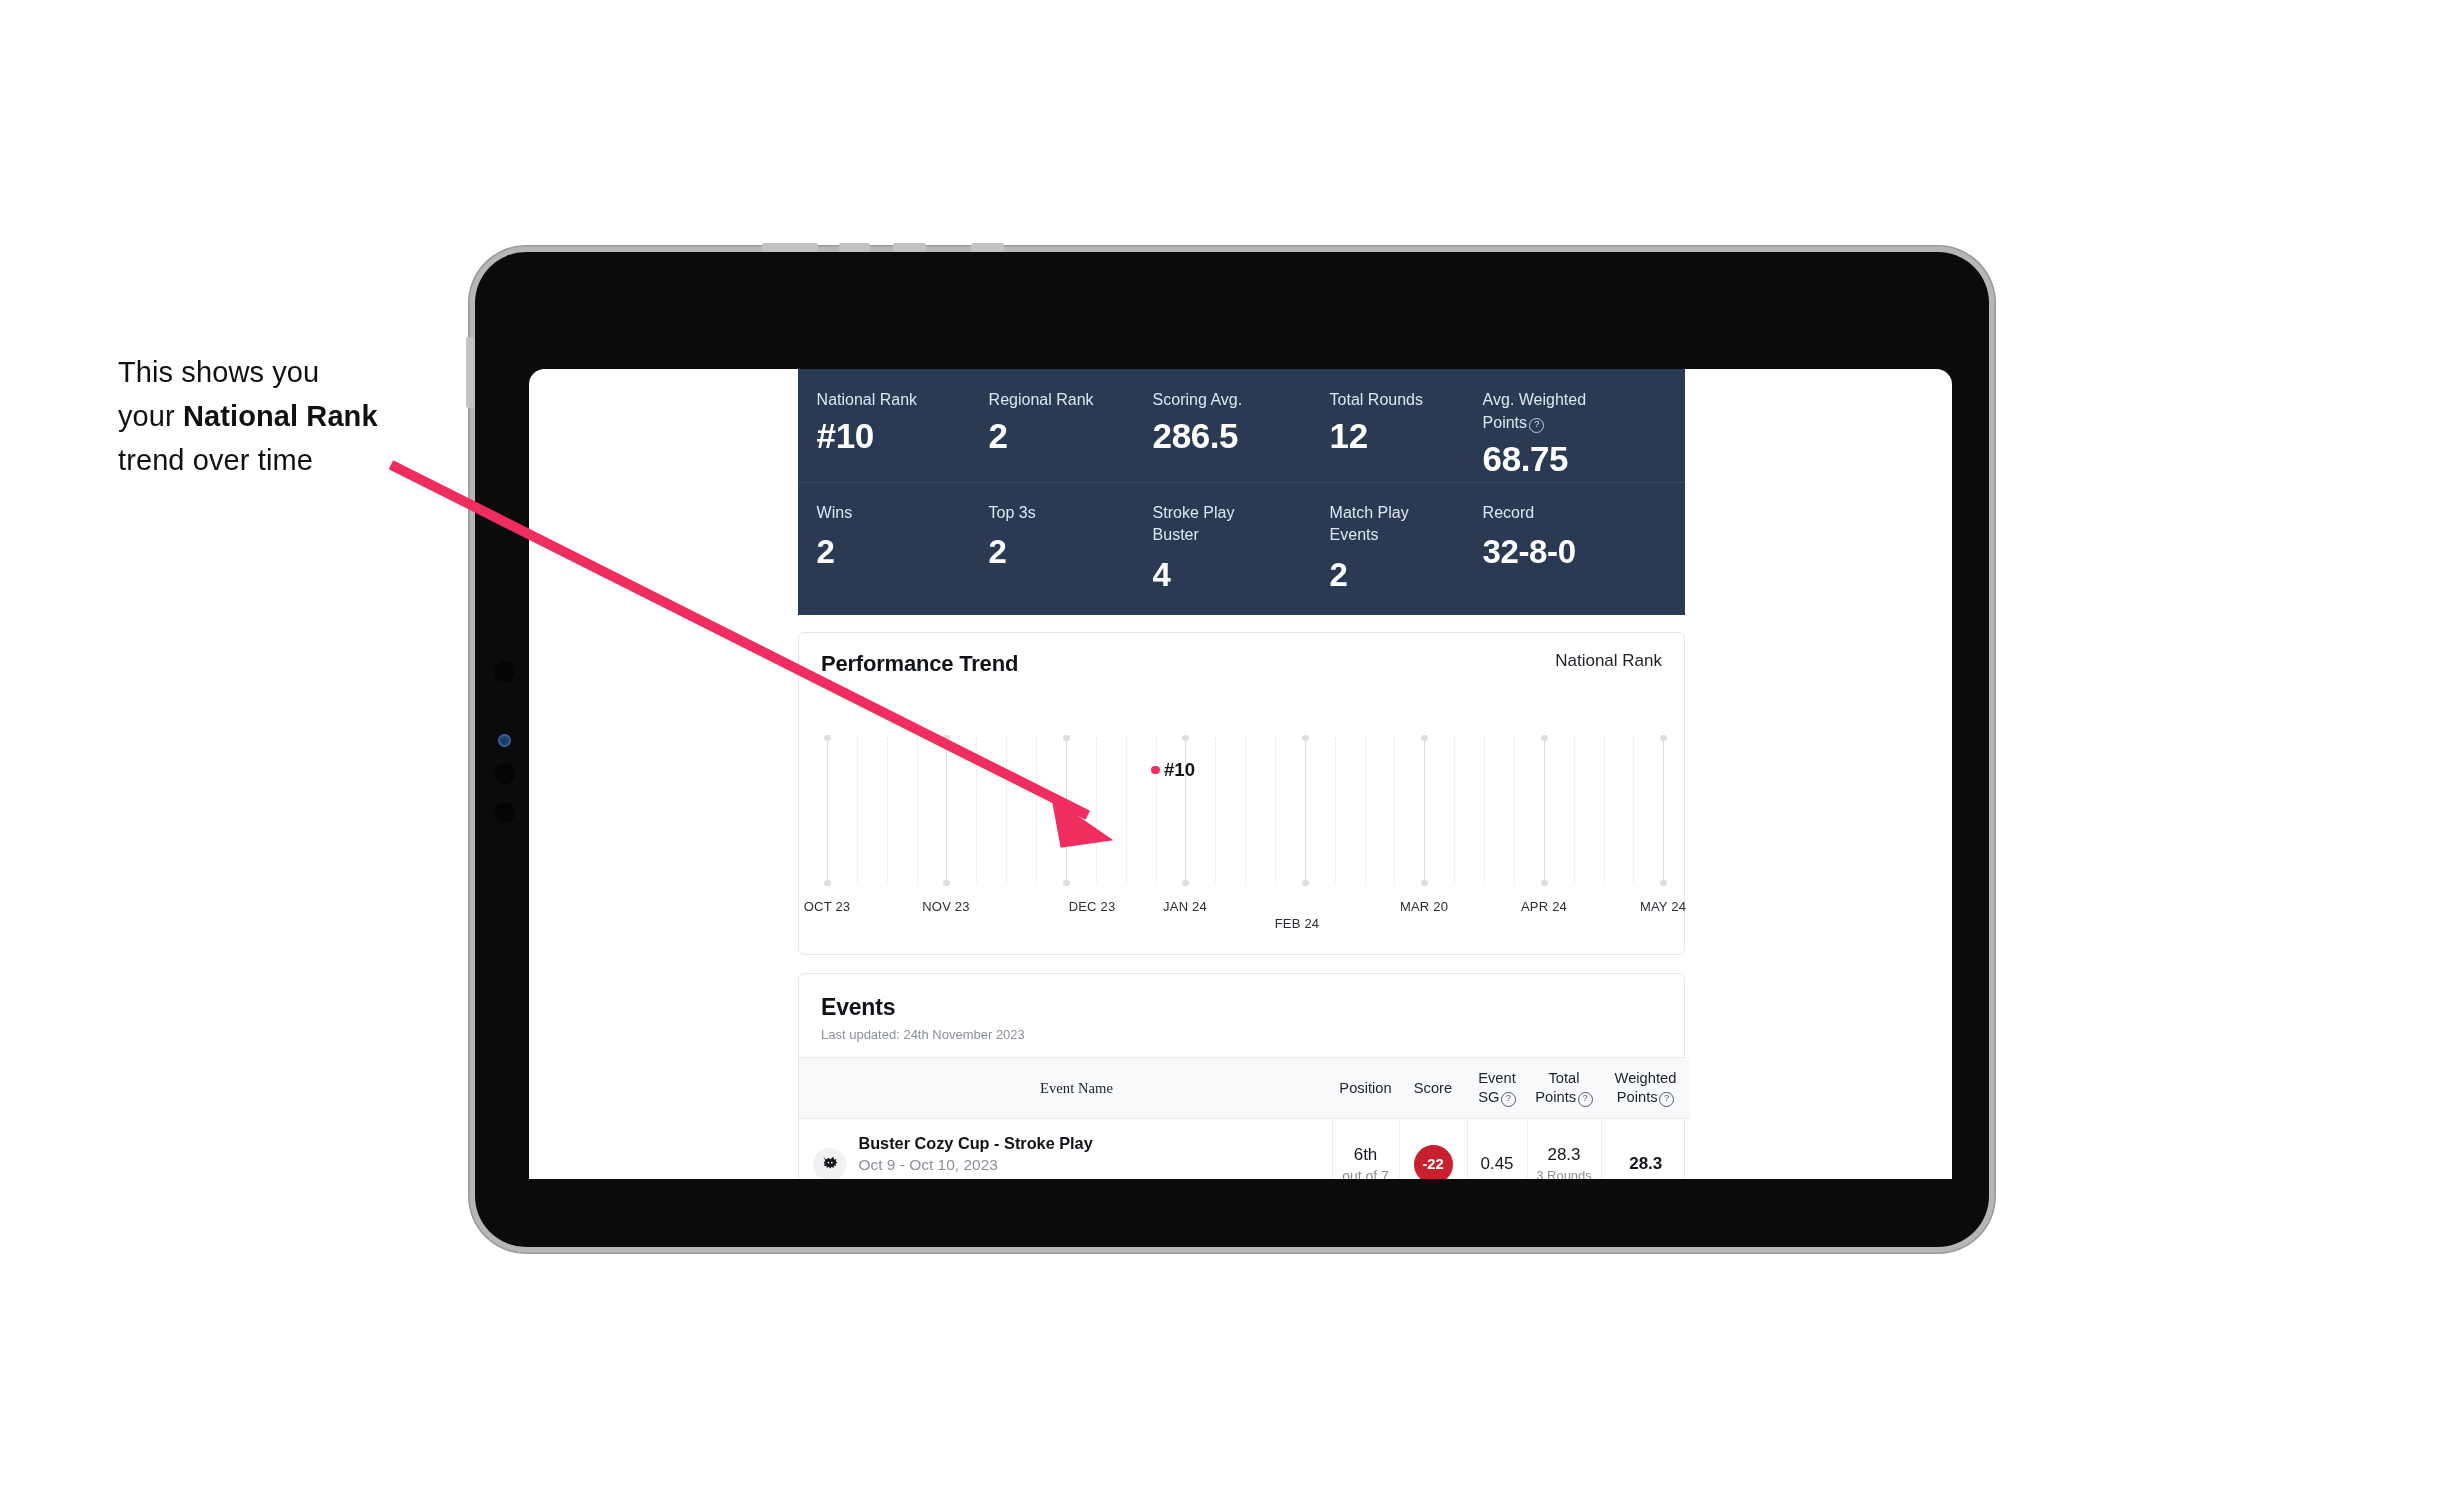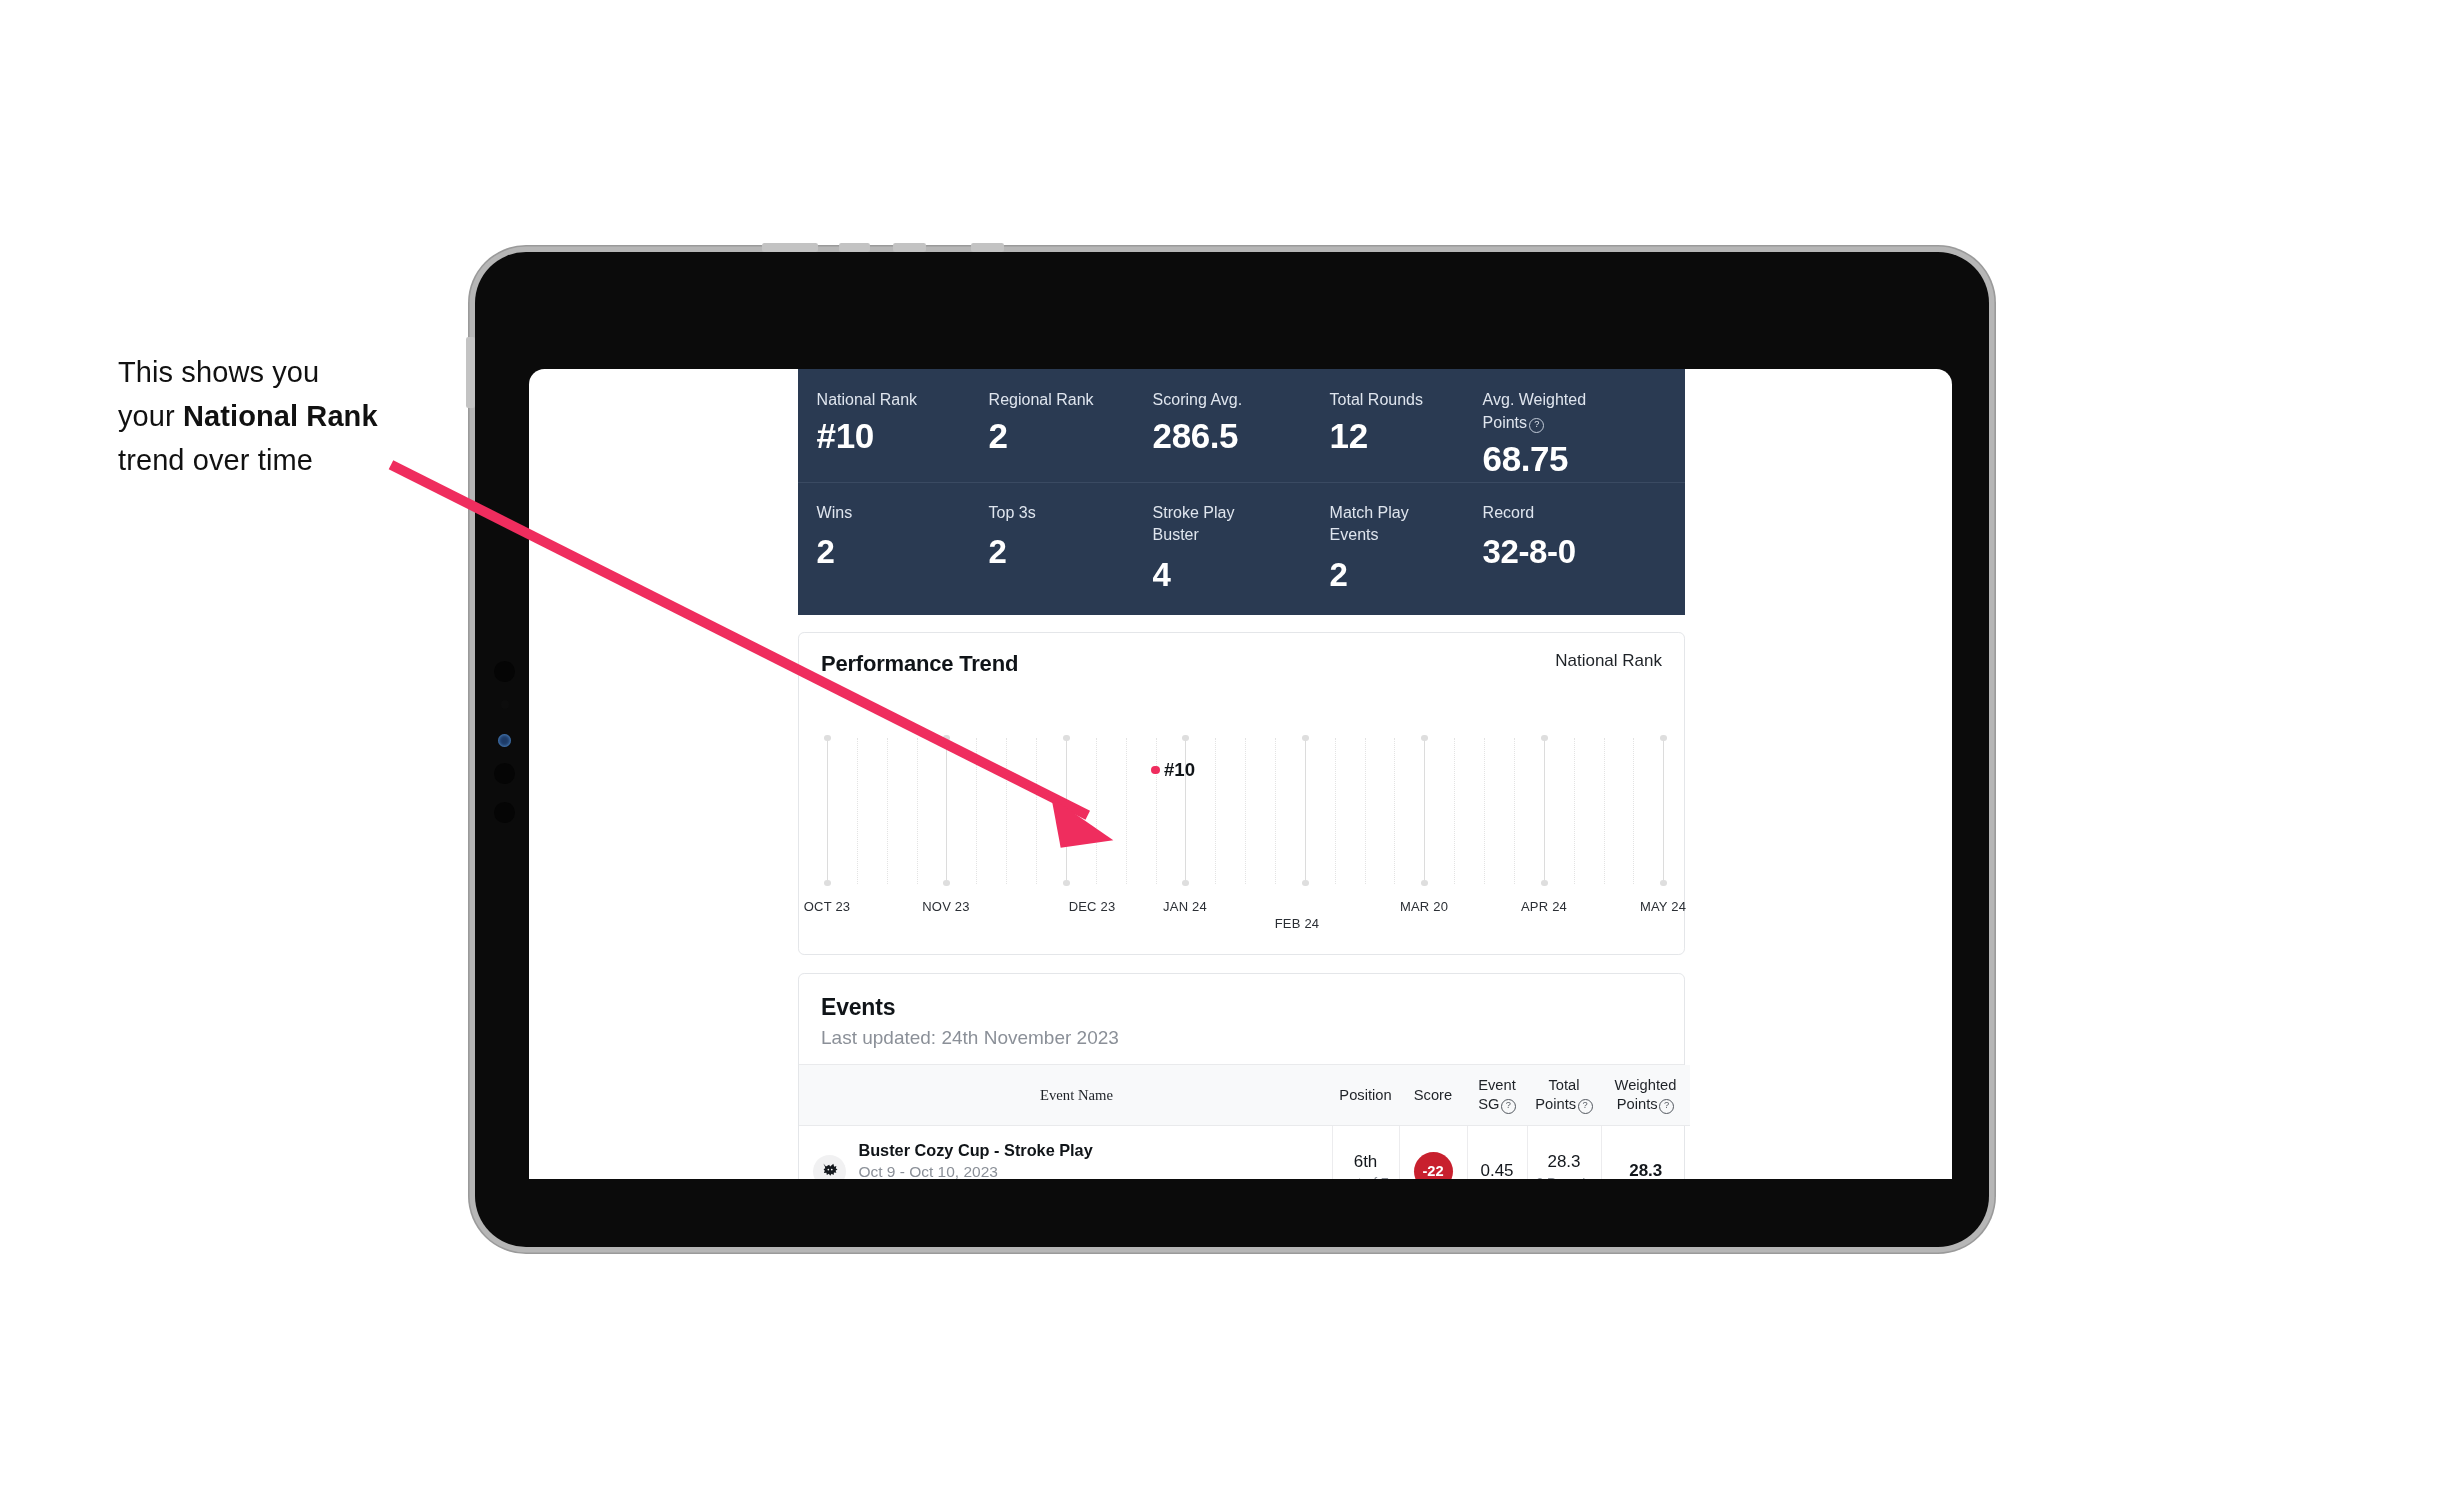--- a/index.html
+++ b/index.html
@@ -104,21 +104,21 @@
   #dp-label{position:absolute;left:365px;top:126px;font-size:18.6px;font-weight:700;color:#101418;}
 
   #xticks{position:absolute;left:28px;top:266px;width:836px;height:23px;}
   .xt{position:absolute;transform:translateX(-50%);font-size:13px;color:#2b2f35;letter-spacing:0.2px;white-space:nowrap;}
   #xaxis-title{position:absolute;left:0;top:296px;width:887px;text-align:center;font-size:15.5px;font-weight:700;color:#101418;}
 
   
   #events-card{margin-top:18.6px;}
   .events-head{padding:20px 22px 15.5px 22px;border-bottom:0.8px solid #e9eaec;}
   #events-title{font-size:23px;font-weight:700;color:#101418;letter-spacing:-0.2px;}
-  #events-updated{font-size:19px;color:#8b9098;margin-top:5.4px;}
+  #events-updated{font-size:13px;color:#8b9098;margin-top:5.4px;}
 
   table{border-collapse:collapse;width:100%;table-layout:fixed;}
   thead th{
     background:#f8f9fa;font-size:14.7px;font-weight:400;color:#1e2227;
     padding:11px 0;border-bottom:0.8px solid #e9eaec;vertical-align:middle;
     line-height:1.3;
   }
   th.ev-name{text-align:center;padding-left:22px;width:511px;font-family:Liberation Serif, serif;}
   th.col{text-align:center;}
   th.c-pos{width:67px;}

